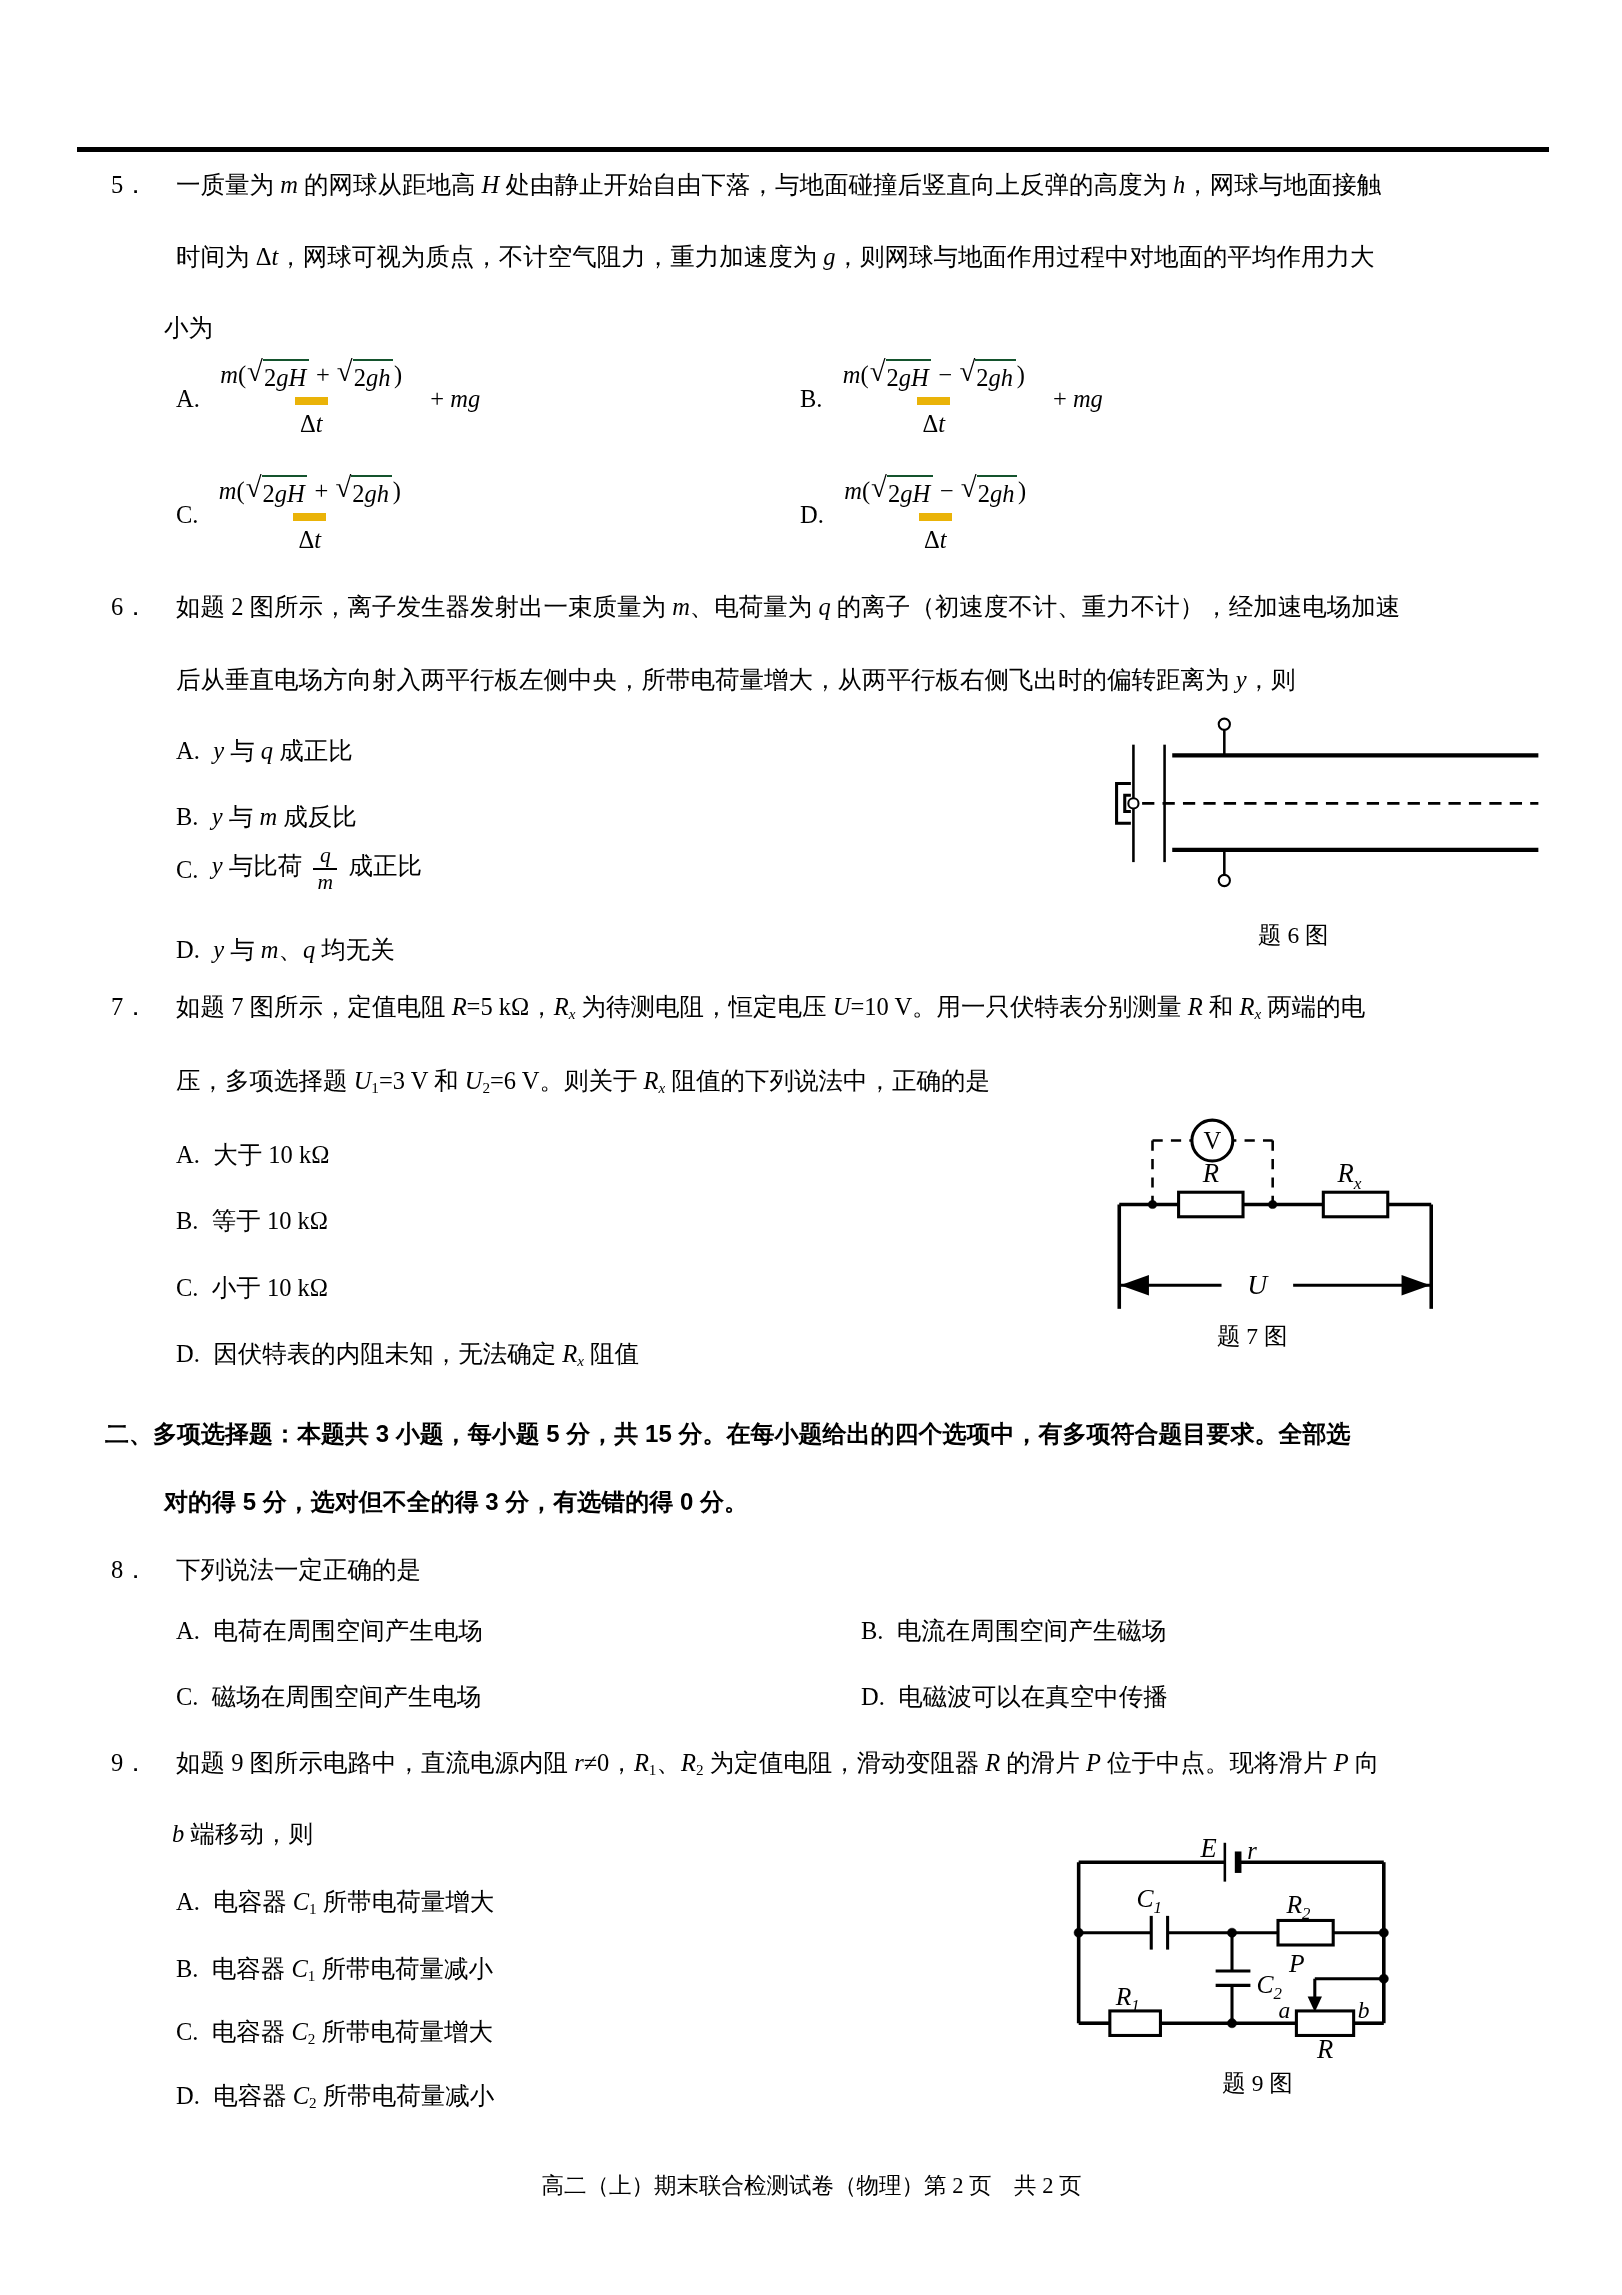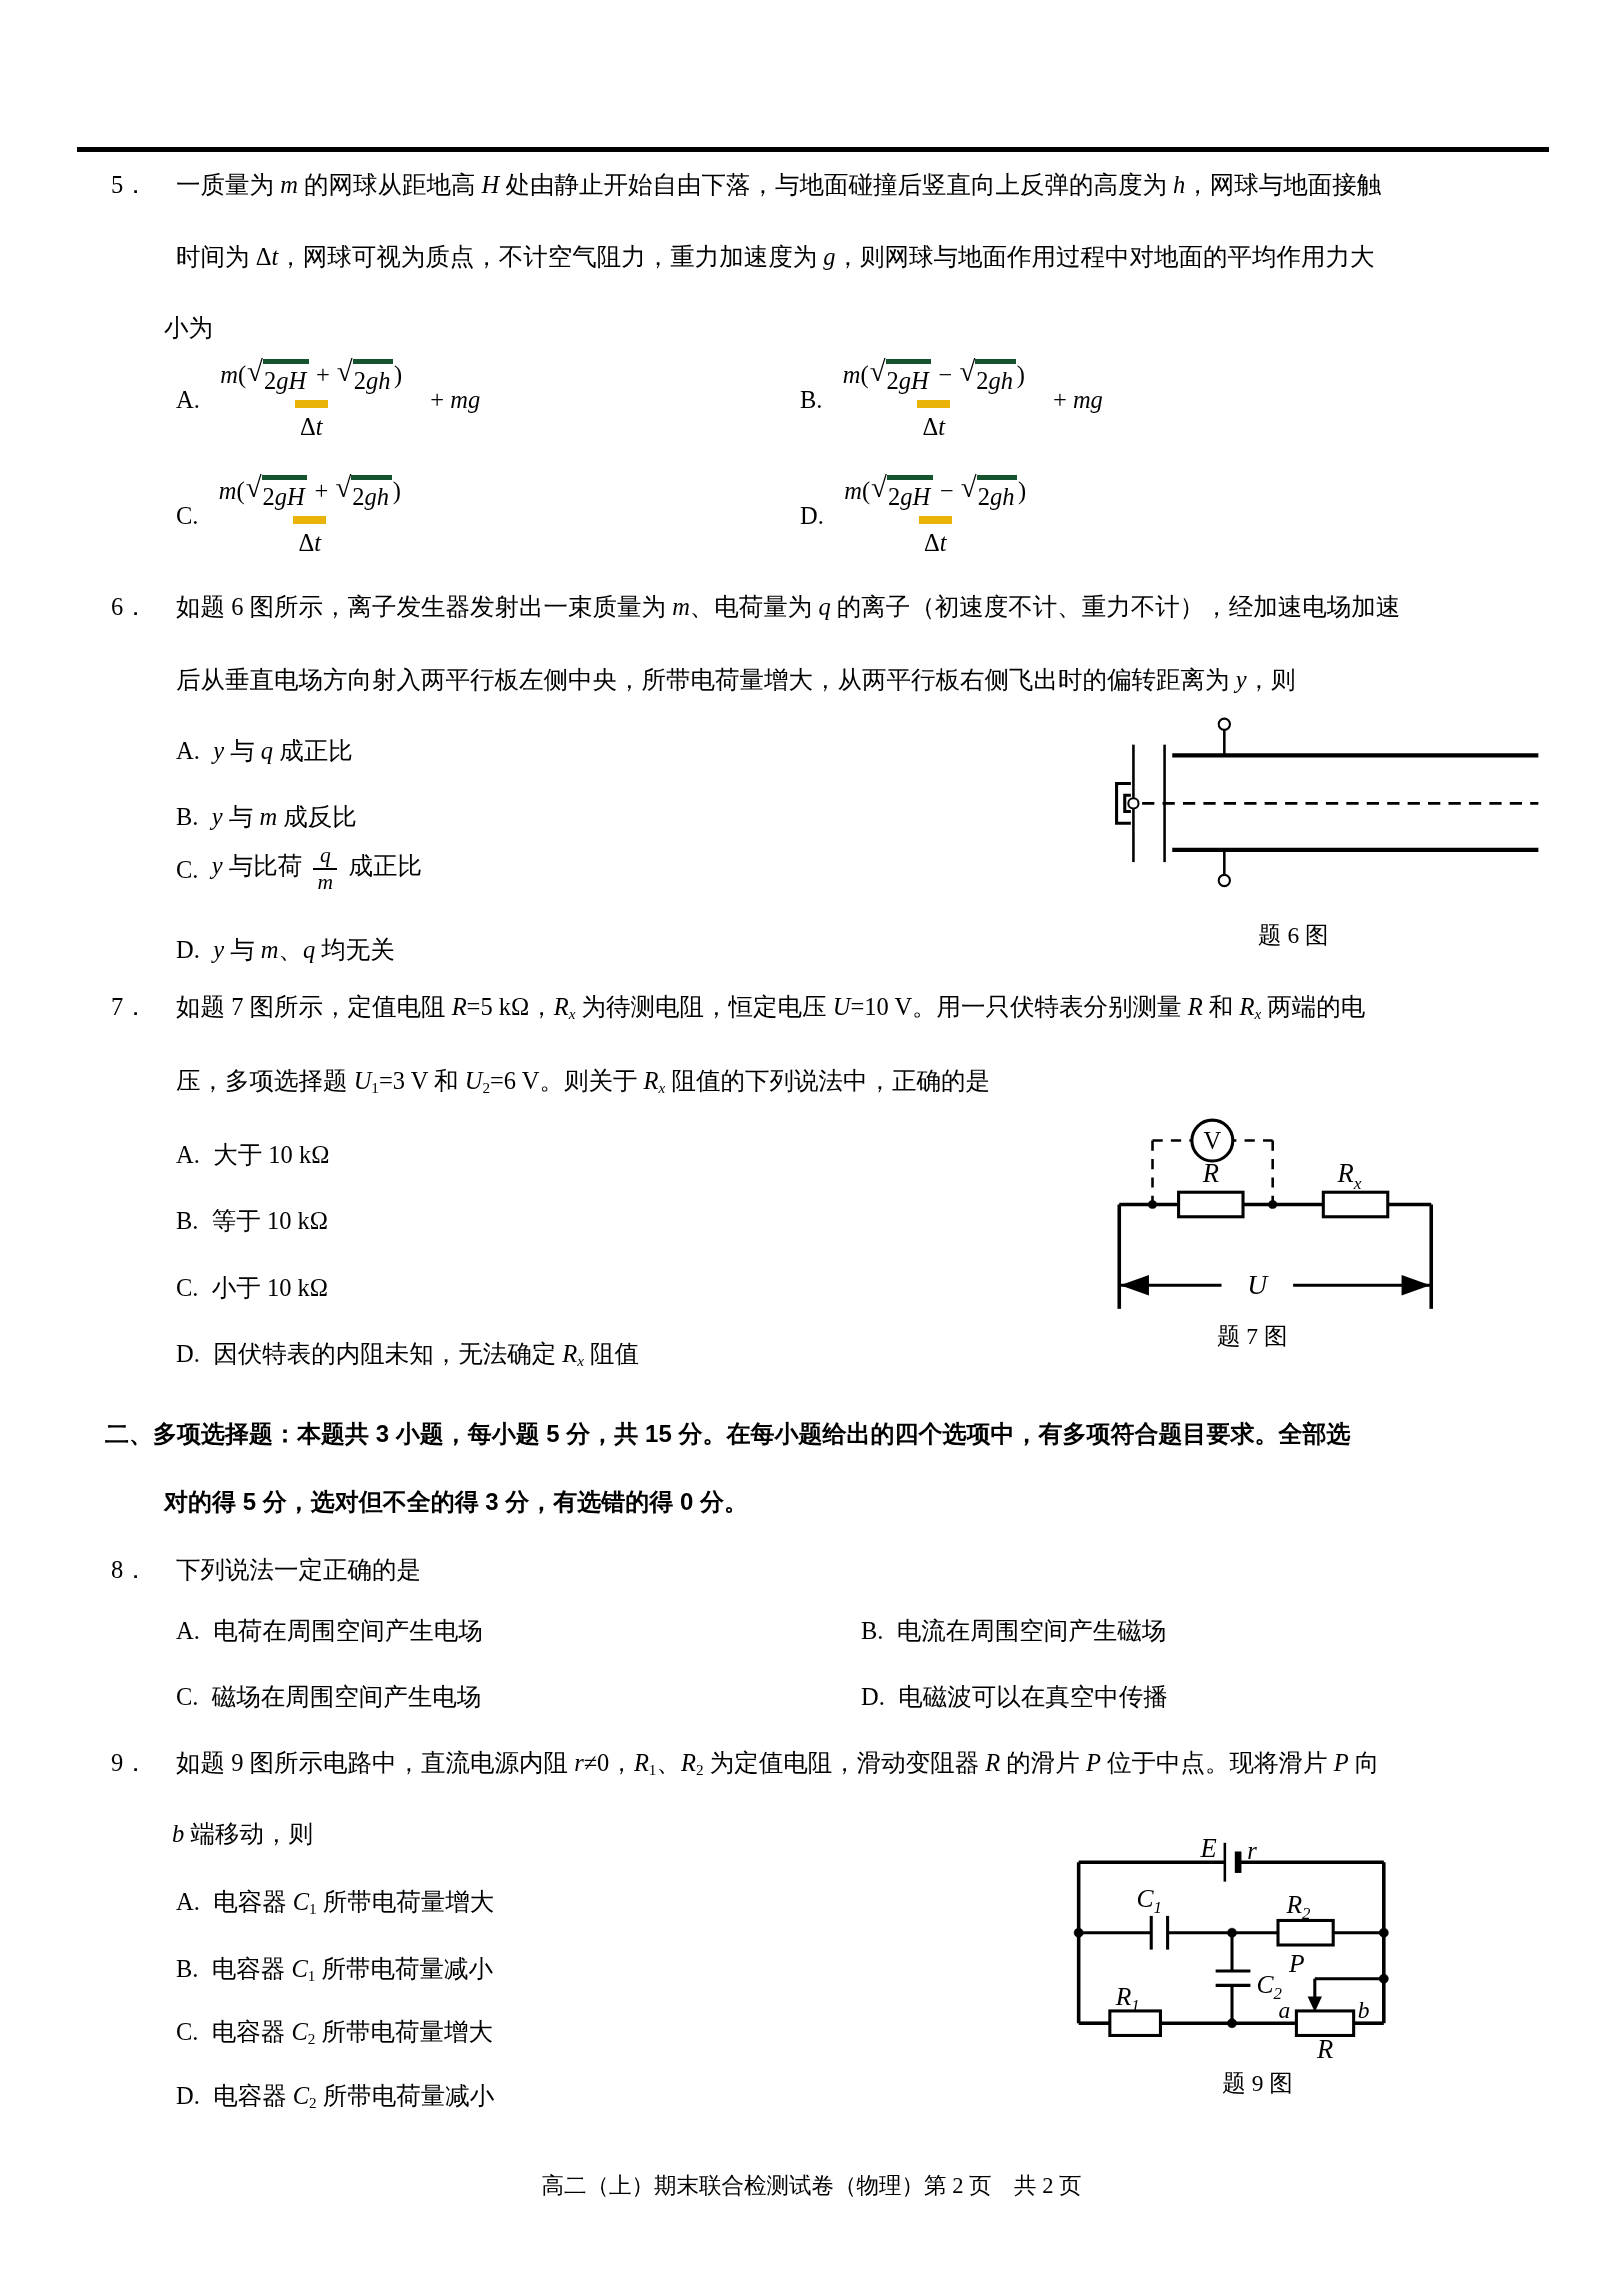--- a/index.html
+++ b/index.html
@@ -15,21 +15,21 @@
   .subi{font-size:0.62em;vertical-align:-0.28em;font-style:italic;}
   .sechead{font-family:"Liberation Sans","DejaVu Sans",sans-serif;font-weight:700;font-size:24px;}
   .olabel{margin-right:13.3px;}
   .formula{display:flex;align-items:center;}
   .bigfrac{display:inline-flex;flex-direction:column;align-items:center;margin-left:2px;}
   .bf-num{padding:0 5.1px 3.1px;line-height:33px;}
   .bf-den{border-top:8px solid #eab308;padding:4.1px 5.1px 0;line-height:29px;}
   .suffix{margin-left:23px;}
   .rad{white-space:nowrap;display:inline-flex;align-items:flex-start;margin:0 1px;}
   .rsign{font-size:1.18em;line-height:1;transform:translateY(-2px);}
-  .rdc{border-top:5px solid #14532d;padding:0 2.6px 0 1px;}
+  .rdc{border-top:2px solid #14532d;padding:0 2.6px 0 1px;}
   .flexmid{display:flex;align-items:center;height:66px;}
   .ifrac{display:inline-flex;flex-direction:column;align-items:center;vertical-align:middle;font-size:0.88em;line-height:1.15;margin:0 5.1px;}
   .ifd{border-top:2px solid #000;padding:0 4.1px;}
   svg{position:absolute;overflow:visible;}
   svg text{fill:#000;font-family:"Liberation Serif","DejaVu Serif",serif;}
   .svgv{font-style:italic;}
   .footer{position:absolute;left:0;right:0;top:2170px;text-align:center;font-size:22.5px;}
 </style>
 </head>
 <body>
@@ -92,21 +92,21 @@
             <span class="rdc"><span>2</span><span class="v">gH</span></span>
           </span><span> − </span><span class="rad">
             <span class="rsign">√</span>
             <span class="rdc"><span>2</span><span class="v">gh</span></span>
           </span><span>)</span></span>
         <span class="bf-den"><span>Δ</span><span class="v">t</span></span>
       </span>
   </div>
 
   <div class="abs" style="left:111px;top:591px">6．</div>
-  <div class="abs" style="left:176px;top:591px"><span>如题 6 图所示，离子发生器发射出一束质量为 </span><span class="v">m</span><span>、电荷量为 </span><span class="v">q</span><span> 的离子（初速度不计、重力不计），经加速电场加速</span></div>
+  <div class="abs" style="left:176px;top:591px"><span>如题 2 图所示，离子发生器发射出一束质量为 </span><span class="v">m</span><span>、电荷量为 </span><span class="v">q</span><span> 的离子（初速度不计、重力不计），经加速电场加速</span></div>
   <div class="abs" style="left:176px;top:664px"><span>后从垂直电场方向射入两平行板左侧中央，所带电荷量增大，从两平行板右侧飞出时的偏转距离为 </span><span class="v">y</span><span>，则</span></div>
   <div class="abs" style="left:176px;top:735px"><span class="olabel">A.</span><span><span class="v">y</span><span> 与 </span><span class="v">q</span><span> 成正比</span></span></div>
   <div class="abs" style="left:176px;top:801px"><span class="olabel">B.</span><span><span class="v">y</span><span> 与 </span><span class="v">m</span><span> 成反比</span></span></div>
   <div class="abs flexmid" style="left:176px;top:836px">
       <span class="olabel">C.</span>
       <span><span class="v">y</span><span> 与比荷 </span><span class="ifrac">
           <span class="ifn"><span class="v">q</span></span>
           <span class="ifd"><span class="v">m</span></span>
         </span><span> 成正比</span></span>
     </div>

